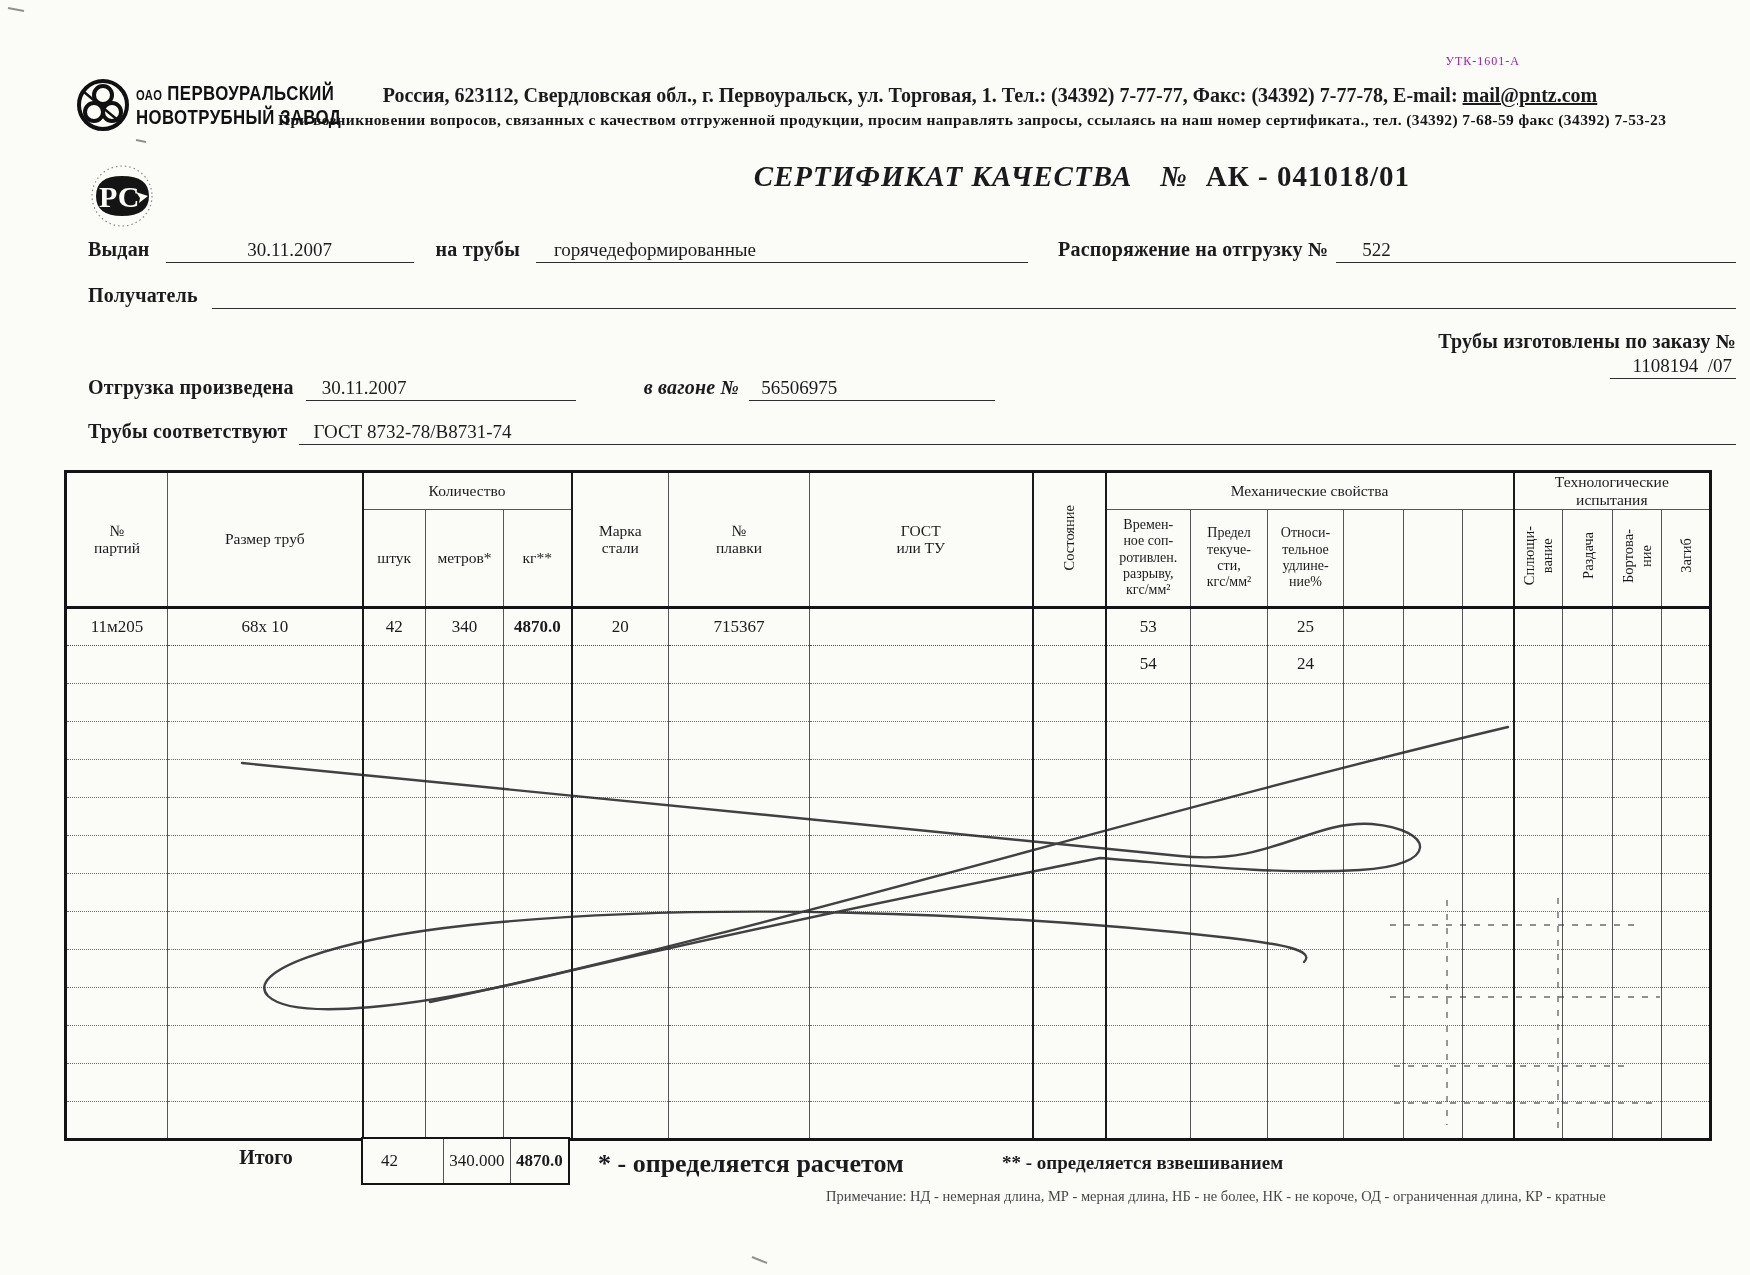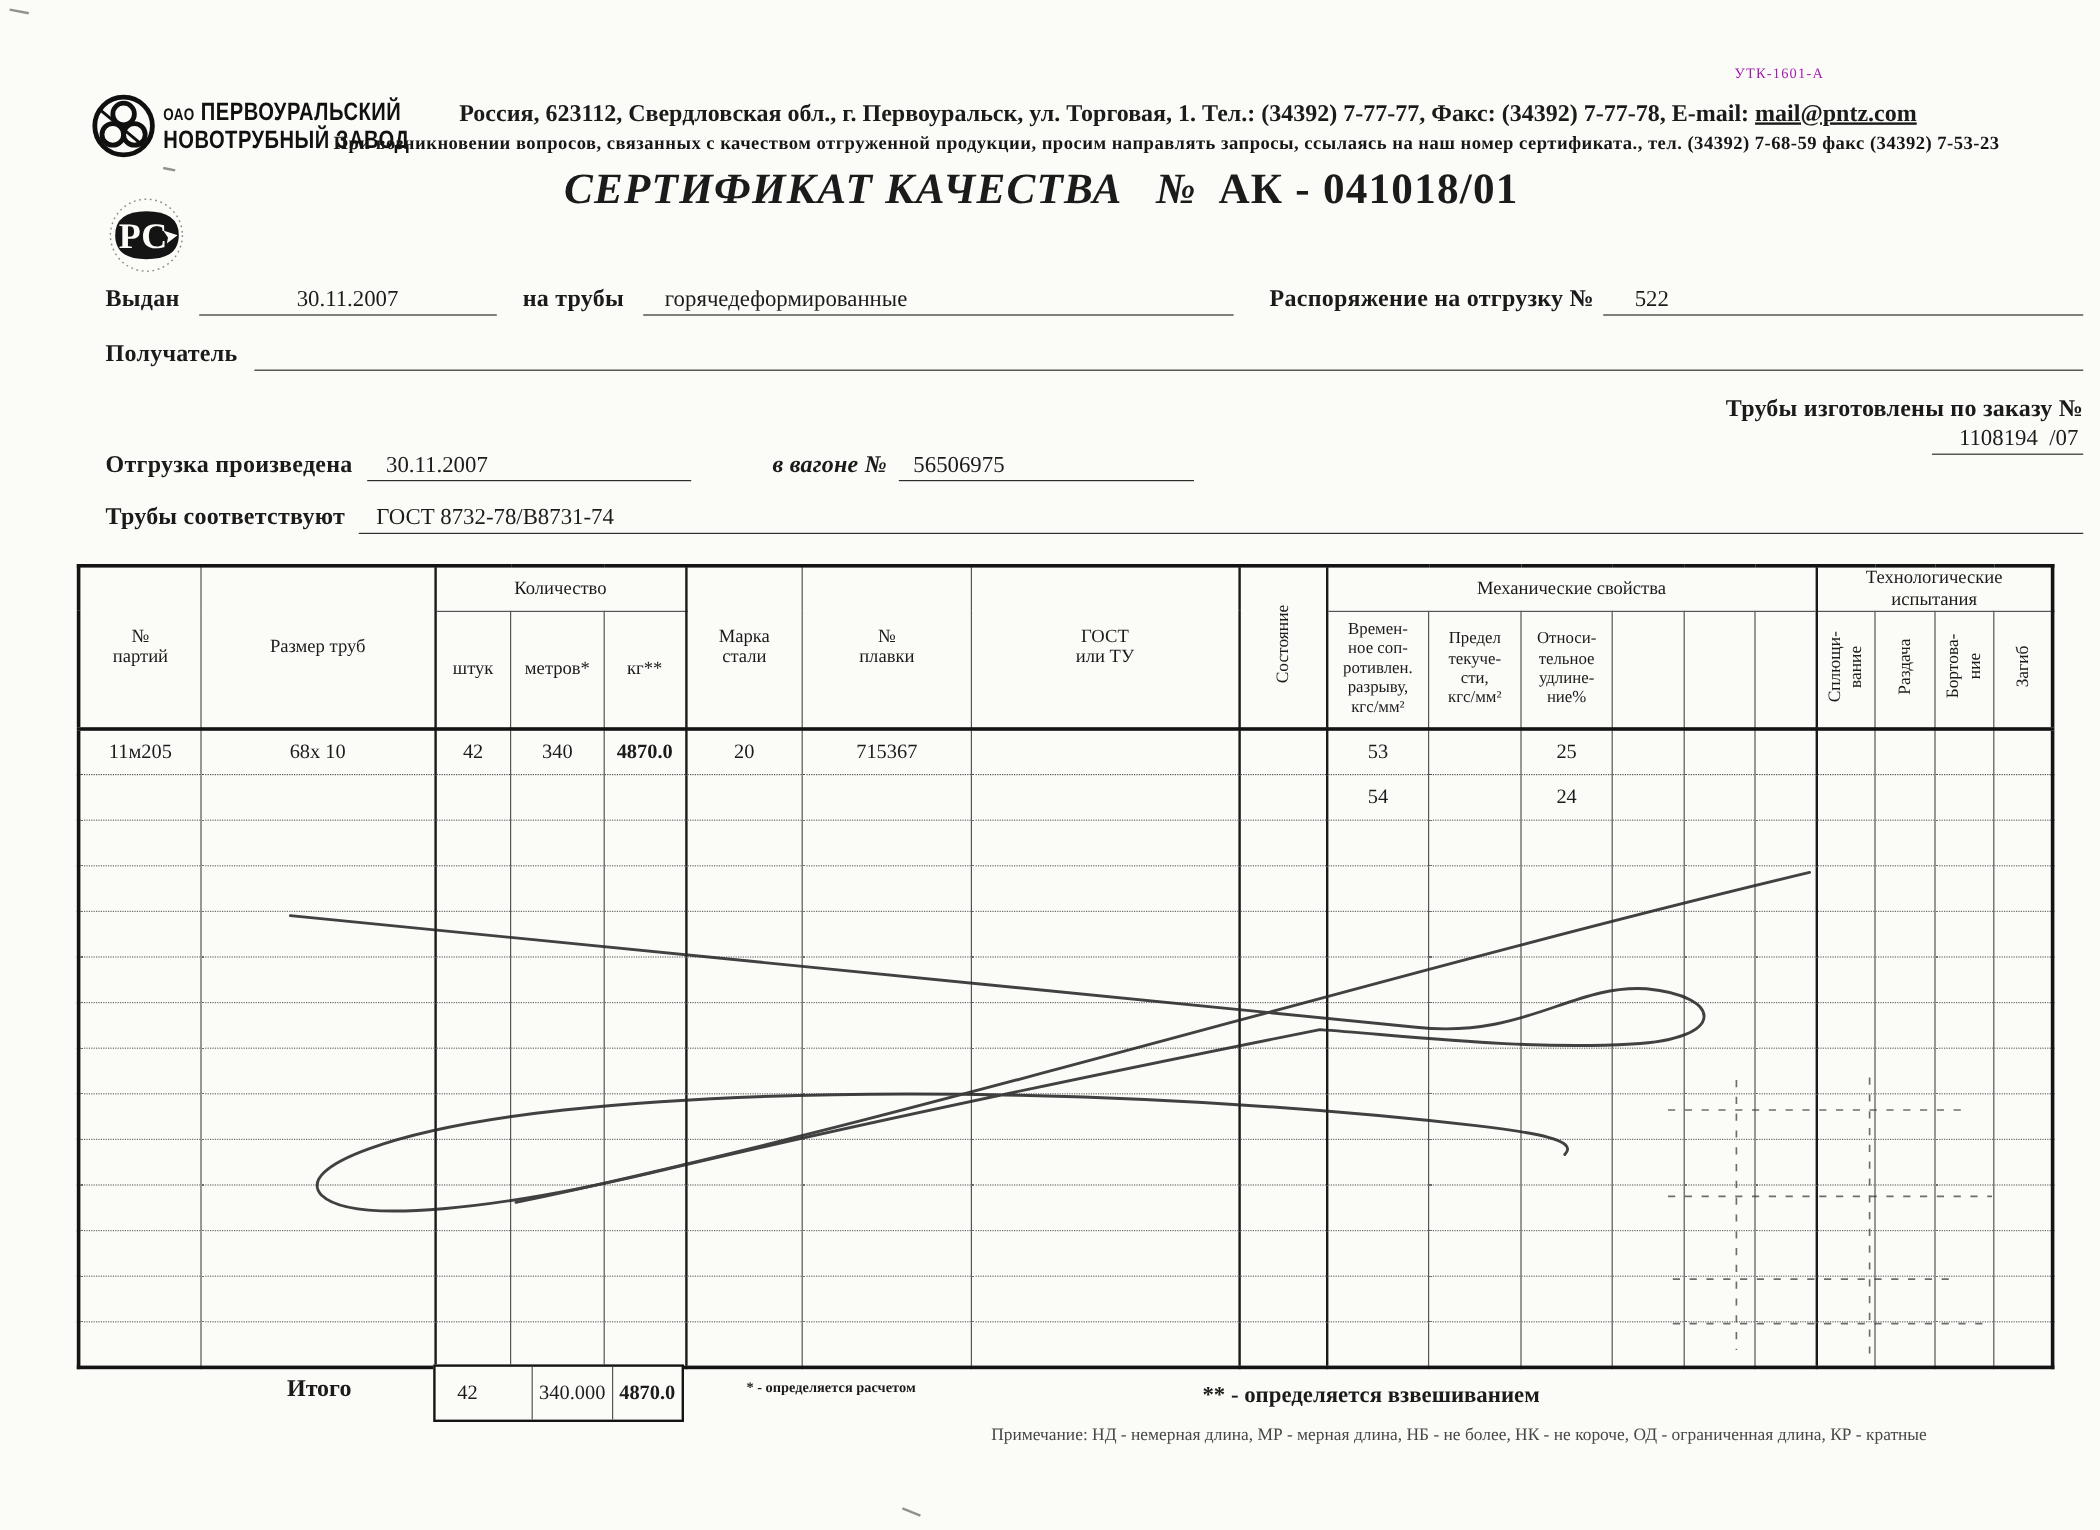--- a/index.html
+++ b/index.html
@@ -16,21 +16,21 @@
   .logo-name {
     margin-left:6px; font-family:"Liberation Sans","DejaVu Sans",sans-serif;
     font-weight:bold; font-size:21px; line-height:22px; color:#111;
     transform:scaleX(.8); transform-origin:left center; white-space:nowrap; letter-spacing:.5px;
   }
   .logo-name .abbr { font-size:14px; font-weight:bold; }
   .addr1 { top:84px; left:320px; width:1340px; text-align:center; font-weight:bold; font-size:20px; white-space:nowrap; }
   .addr1 .email { text-decoration:underline; }
   .addr2 { top:111px; left:278px; width:1462px; font-weight:bold; font-size:15.5px; letter-spacing:.4px; white-space:nowrap; color:#161616; }
   .rst { top:164px; left:84px; }
-  .title-line { top:136px; left:470px; width:940px; text-align:left; font-weight:bold; font-style:italic; font-size:36px; letter-spacing:1px; white-space:nowrap; }
+  .title-line { top:160px; left:470px; width:940px; text-align:right; font-weight:bold; font-style:italic; font-size:29px; letter-spacing:1px; white-space:nowrap; }
   .title-line .num-sign { margin-left:28px; }
   .title-line .num { margin-left:18px; font-style:normal; font-weight:bold; }
 
   
   .form-row { position:absolute; left:88px; right:14px; display:flex; align-items:flex-end; font-size:20px; }
   .form-row b { font-weight:bold; padding-bottom:2px; white-space:nowrap; letter-spacing:.2px; }
   .uline { border-bottom:1.8px solid #2e2e2e; font-size:19px; padding:0 4px 1px 4px; white-space:pre; }
   .grow { flex:1 1 auto; }
   .ctr { text-align:center; }
 
@@ -68,21 +68,21 @@
   
   .total-label { top:1146px; left:196px; width:140px; text-align:center; font-weight:bold; font-size:20px; }
   .total-box {
     top:1137px; left:361px; width:209px; height:48px;
     border:2.5px solid #141414; display:flex; background:#fbfbf8; box-sizing:border-box;
   }
   .total-box .cell { height:100%; display:flex; align-items:center; justify-content:center; font-size:17px; }
   .total-box .c1 { width:63px; }
   .total-box .c2 { width:78px; border-left:1px solid #555;margin-left:27px; }
   .total-box .c3 { width:68px; border-left:1px solid #555; font-weight:bold; }
-  .fn-calc  { top:1149px; left:598px; font-size:12px; font-weight:bold;margin-left:24px; }
+  .fn-calc  { top:1149px; left:598px; font-size:26px; font-weight:bold; }
   .fn-weigh { top:1152px; left:1002px; font-size:19px; font-weight:bold; }
   .legend   { top:1188px; left:826px; width:914px; font-size:14.5px; color:#474747; white-space:nowrap; }
 
   svg.overlay { position:absolute; left:0; top:0; pointer-events:none; }
 </style>
 </head>
 <body>
 
 <div class="page">
 

